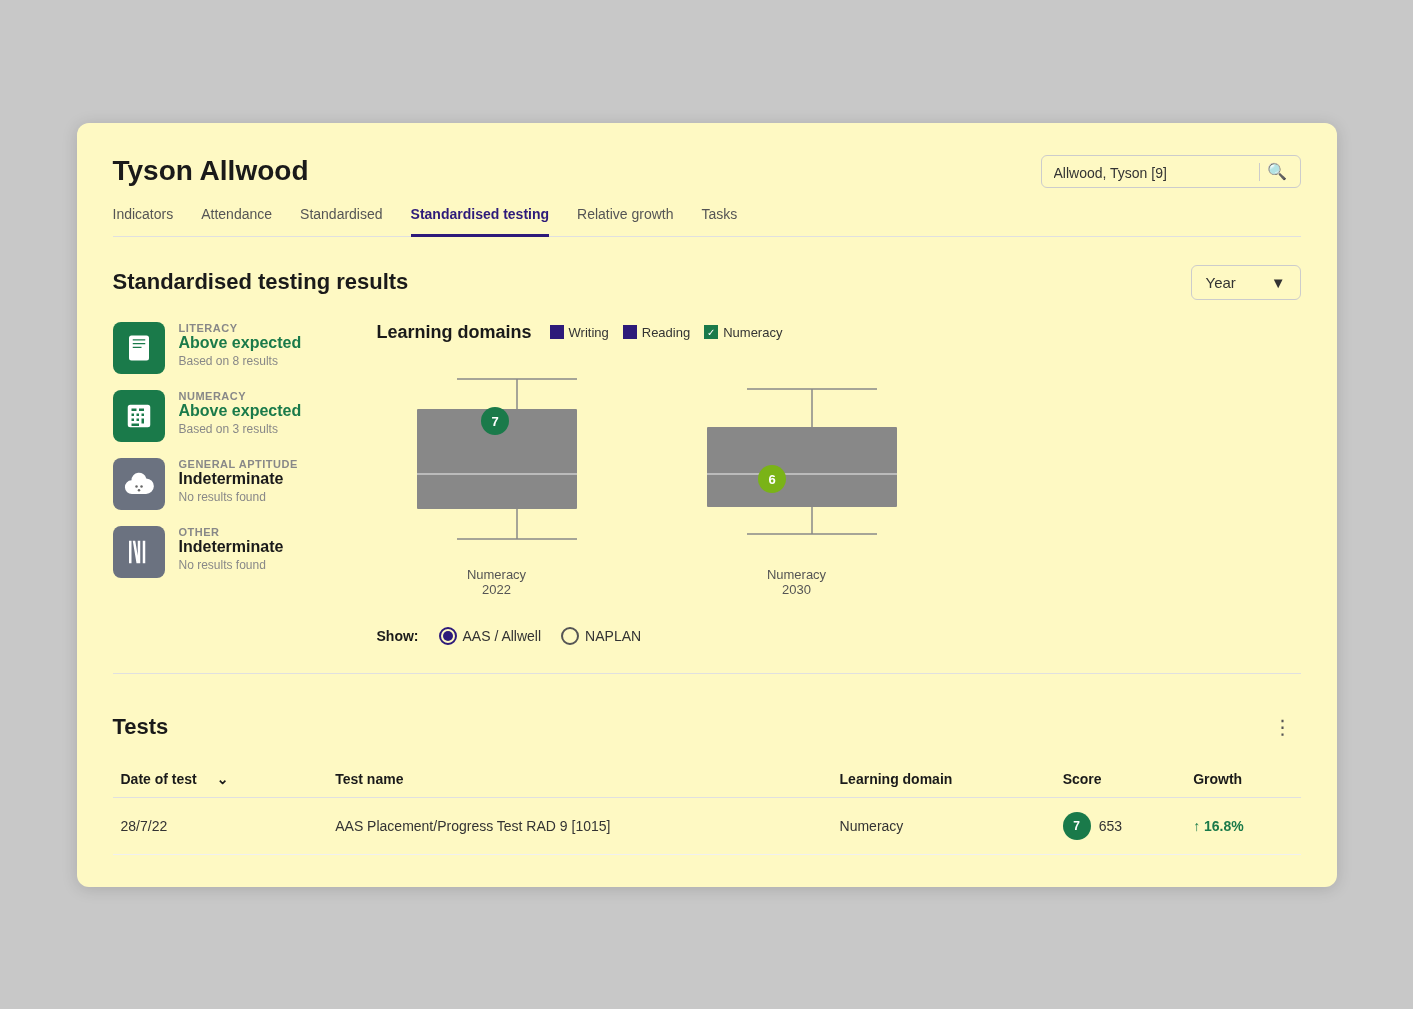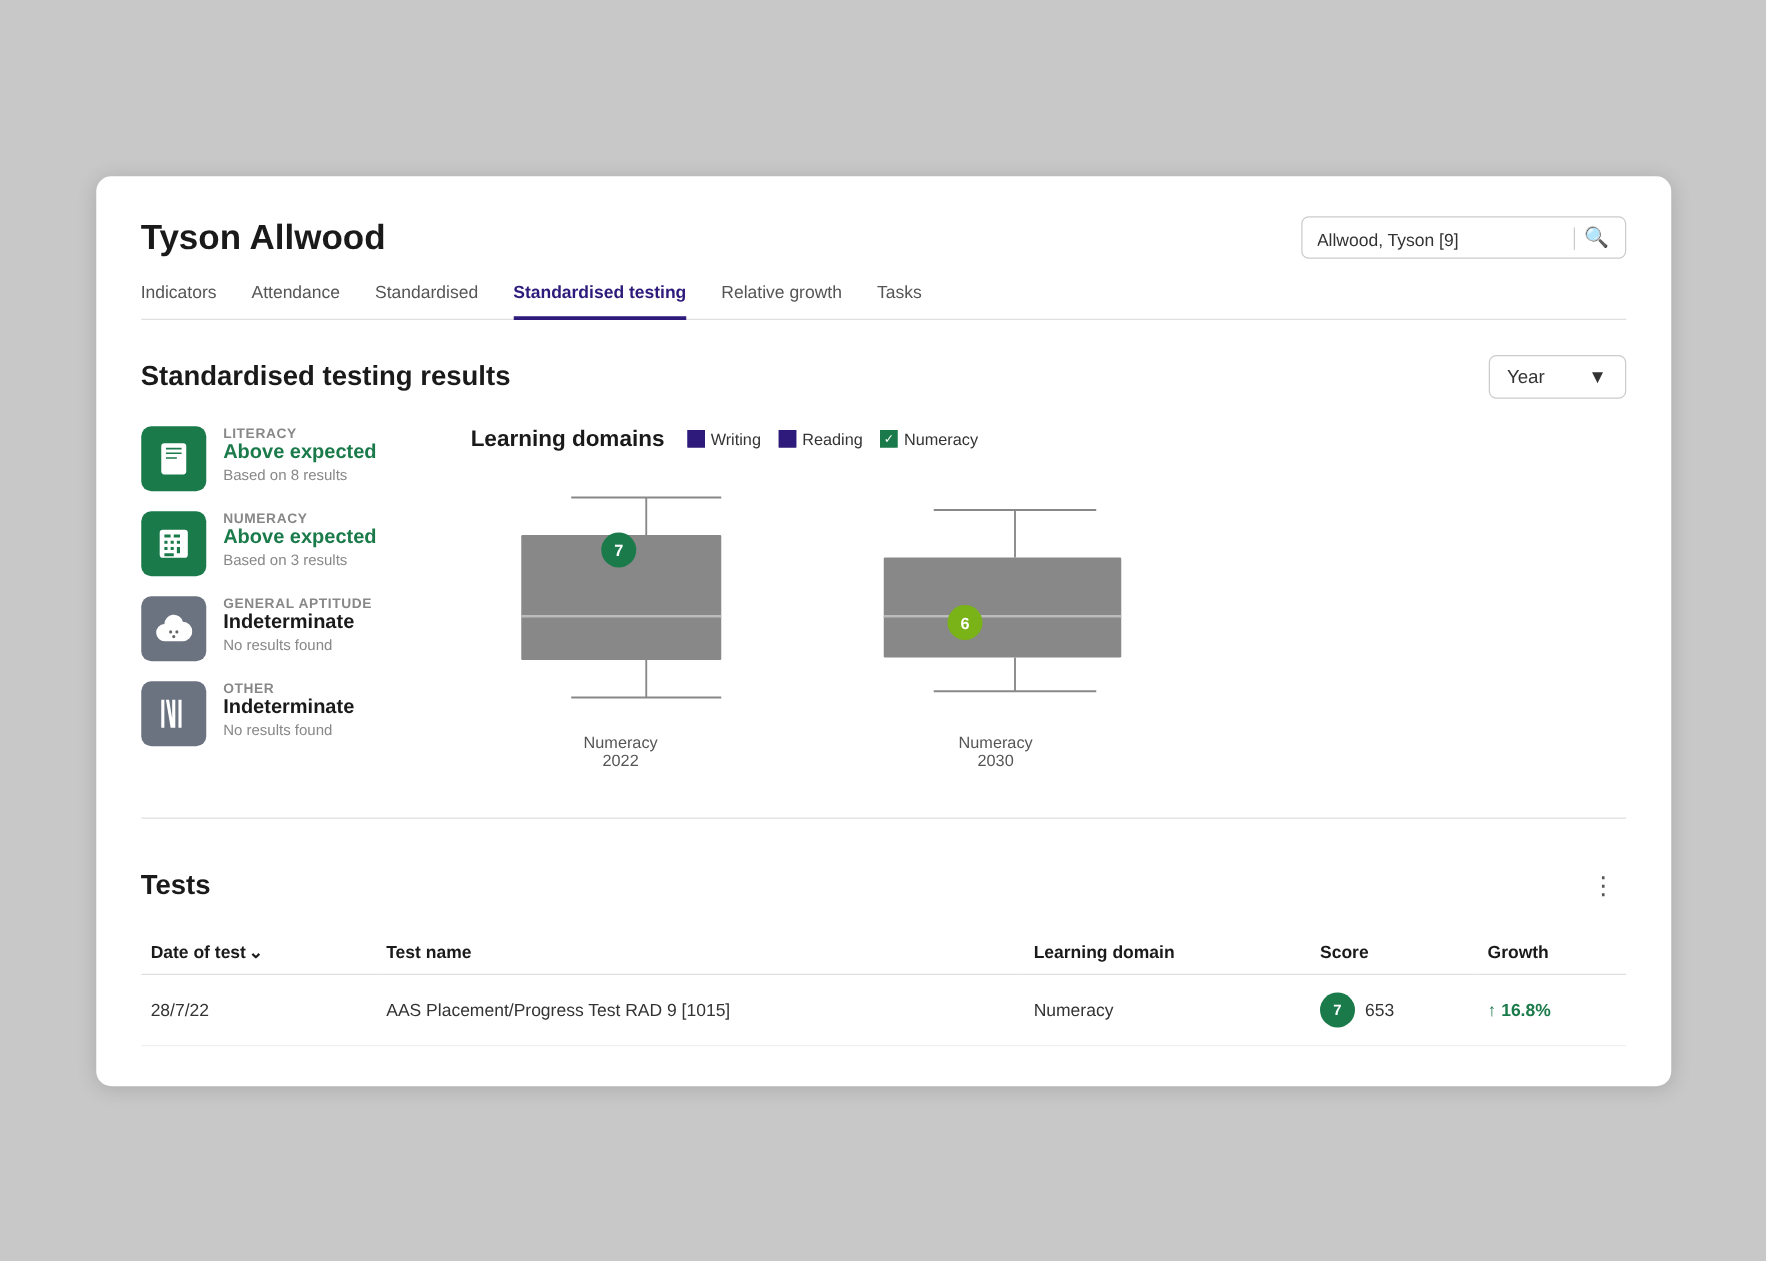--- a/index.html
+++ b/index.html
@@ -6,21 +6,21 @@
     body {
       background: #c8c8c8;
       font-family: -apple-system, BlinkMacSystemFont, 'Segoe UI', sans-serif;
       display: flex;
       justify-content: center;
       align-items: center;
       min-height: 100vh;
       padding: 20px;
     }
     .card {
-      background: #ffffff;
+      background: #fef9c3;
       border-radius: 12px;
       width: 1260px;
       max-width: 100%;
       box-shadow: 0 2px 16px rgba(0,0,0,0.15);
       padding: 32px 36px 32px 36px;
     }
     
     .header {
       display: flex;
       align-items: center;
@@ -302,21 +302,21 @@
     }
     .tests-table td {
       padding: 14px 8px;
       font-size: 14px;
       color: #333;
       border-bottom: 1px solid #f0f0f0;
     }
     .th-date {
       display: flex;
       align-items: flex-end;
-      gap: 2px;
+      gap: 20px;
       cursor: pointer;
     }
     .score-cell {
       display: flex;
       align-items: center;
       gap: 8px;
     }
     .score-badge {
       width: 28px;
       height: 28px;
@@ -489,20 +489,33 @@
             <circle cx="95" cy="120" r="14" fill="#7ab317"></circle>
             <text x="95" y="125" text-anchor="middle" fill="white" font-size="13" font-weight="700">6</text>
           </svg>
           <div>
             <div class="chart-label">Numeracy</div>
             <div class="chart-label">2030</div>
           </div>
         </div>
       </div>
 
+      <div class="show-row">
+        <span class="show-label">Show:</span>
+        <div class="radio-item">
+          <div class="radio-circle selected">
+            <div class="radio-inner"></div>
+          </div>
+          <span>AAS / Allwell</span>
+        </div>
+        <div class="radio-item">
+          <div class="radio-circle"></div>
+          <span>NAPLAN</span>
+        </div>
+      </div>
     </div>
   </div>
 
   <hr class="divider">
 
   <div>
     <div class="tests-header">
       <h2 class="tests-title">Tests</h2>
       <span class="three-dots">⋮</span>
     </div>

